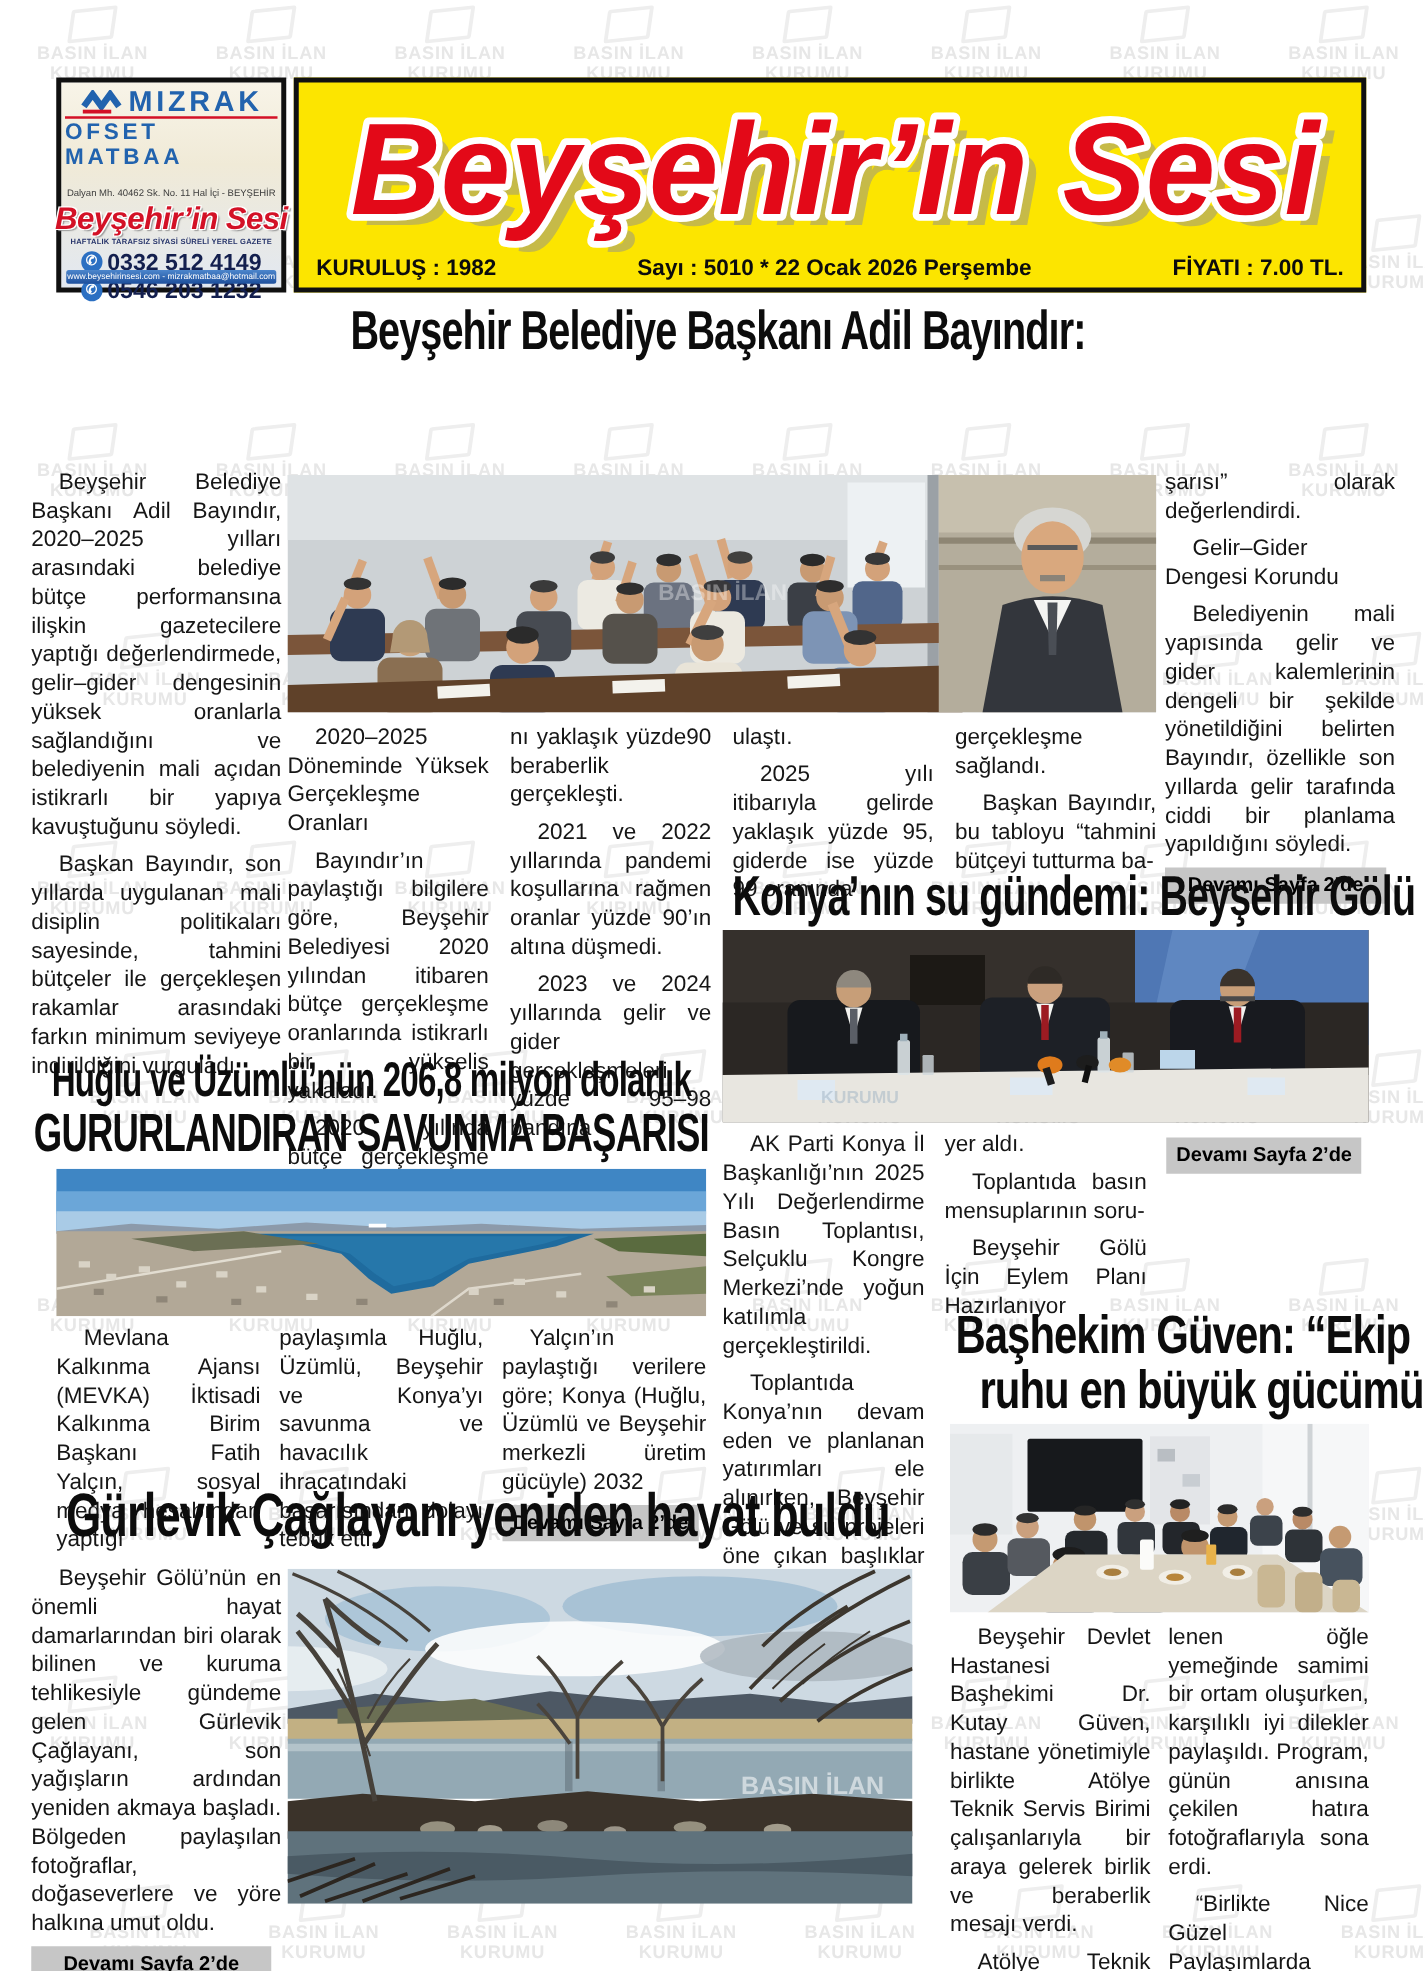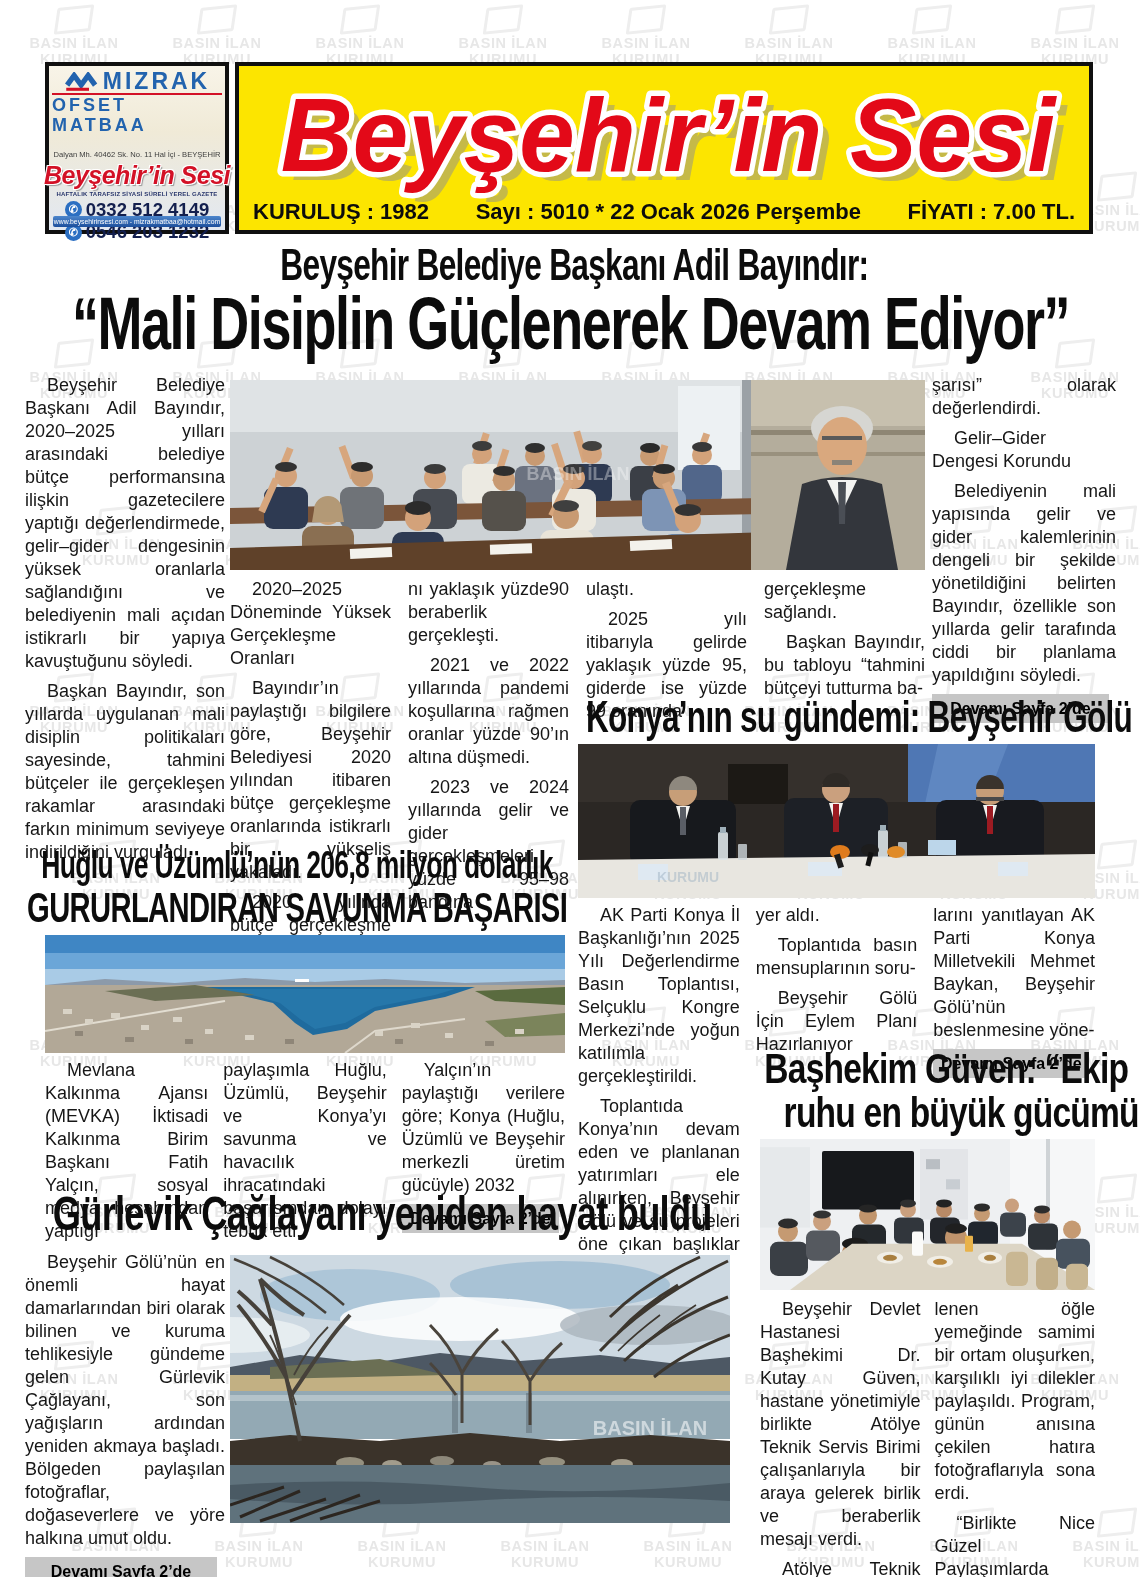--- a/index.html
+++ b/index.html
@@ -43,21 +43,21 @@
   .lb-tag{font-size:6px;font-weight:bold;color:#27356b;letter-spacing:.2px;margin-top:1px;white-space:nowrap;}
   .lb-phone{display:flex;align-items:center;gap:4px;font-size:18.5px;font-weight:bold;
             color:#131f4e;margin-top:4px;line-height:1;}
   .ph-ic{width:17px;height:17px;border-radius:50%;background:#2b6fc2;color:#fff;font-size:11px;
          display:flex;align-items:center;justify-content:center;flex:0 0 auto;}
   .lb-web{position:absolute;bottom:3px;left:4px;right:4px;border-radius:2px;
           background:linear-gradient(180deg,#4c86cc,#1d4f9c);color:#fff;font-size:6.8px;
           text-align:center;padding:2px 0;white-space:nowrap;}
   .title-svg{position:absolute;left:0;top:0;width:100%;height:136px;}
   .banner-info{position:absolute;left:14px;right:14px;bottom:5px;display:flex;
-               justify-content:space-between;font-weight:bold;font-size:22px;color:#0c0c0c;z-index:2;}
+               justify-content:space-between;font-weight:bold;font-size:18px;color:#0c0c0c;z-index:2;}
   
   .k-lead .cond{font-size:44px;}
   .h-lead .cond{font-size:75px;letter-spacing:-2px;}
   .h-konya .cond{font-size:45px;transform:scaleX(.70);}
   .h-hug1 .cond{font-size:39px;transform:scaleX(.68);}
   .h-hug2 .cond{font-size:43px;transform:scaleX(.68);}
   .h-bas .cond{font-size:43px;transform:scaleX(.78);}
   .h-gur .cond{font-size:49px;transform:scaleX(.74);}
   
   .lead-left{left:25px;top:374px;width:200px;}
@@ -520,23 +520,20 @@
         <span>KURULUŞ : 1982</span>
         <span>Sayı : 5010 * 22 Ocak 2026 Perşembe</span>
         <span>FİYATI : 7.00 TL.</span>
       </div>
     </div>
   </header>
 
   <div class="hl k-lead">
     <span class="cond">Beyşehir Belediye Başkanı Adil Bayındır:</span>
   </div>
-  <div class="hl h-lead">
-    <span class="cond">“Mali Disiplin Güçlenerek Devam Ediyor”</span>
-  </div>
 
   <section class="col lead-left">
       <p>Beyşehir Belediye Başkanı Adil Bayındır, 2020–2025 yılları arasındaki belediye bütçe performansına ilişkin gazetecilere yaptığı değerlendirmede, gelir–gider dengesinin yüksek oranlarla sağlandığını ve belediyenin mali açıdan istikrarlı bir yapıya kavuştuğunu söyledi.</p>
       <p>Başkan Bayındır, son yıllarda uygulanan mali disiplin politikaları sayesinde, tahmini bütçeler ile gerçekleşen rakamlar arasındaki farkın minimum seviyeye indirildiğini vurguladı.</p>
     </section>
 
   <figure class="photo lead-photo">
     <svg viewBox="0 0 695 190" preserveAspectRatio="none">
       <rect width="695" height="190" fill="#cdd2d5"></rect>
       <rect width="540" height="52" fill="#dfe3e5"></rect>
@@ -721,23 +718,20 @@
     <div class="mcol">
         <p>AK Parti Konya İl Başkanlığı’nın 2025 Yılı Değerlendirme Basın Toplantısı, Selçuklu Kongre Merkezi’nde yoğun katılımla gerçekleştirildi.</p>
         <p>Toplantıda Konya’nın devam eden ve planlanan yatırımları ele alınırken, Beyşehir Gölü ve su projeleri öne çıkan başlıklar arasında</p>
       </div>
     <div class="mcol">
         <p class="cont">yer aldı.</p>
         <p>Toplantıda basın mensuplarının soru-</p>
         <p>Beyşehir Gölü İçin Eylem Planı Hazırlanıyor</p>
       </div>
     <div class="mcol">
-      <div>
-          <p class="cont">larını yanıtlayan AK Parti Konya Milletvekili Mehmet Baykan, Beyşehir Gölü’nün beslenmesine yöne-</p>
-        </div>
       <div class="cont-box">Devamı Sayfa 2’de</div>
     </div>
   </section>
 
   <div class="hl h-hug1">
     <span class="cond">Huğlu ve Üzümlü’nün 206,8 milyon dolarlık</span>
   </div>
   <div class="hl h-hug2">
     <span class="cond">GURURLANDIRAN SAVUNMA BAŞARISI</span>
   </div>

